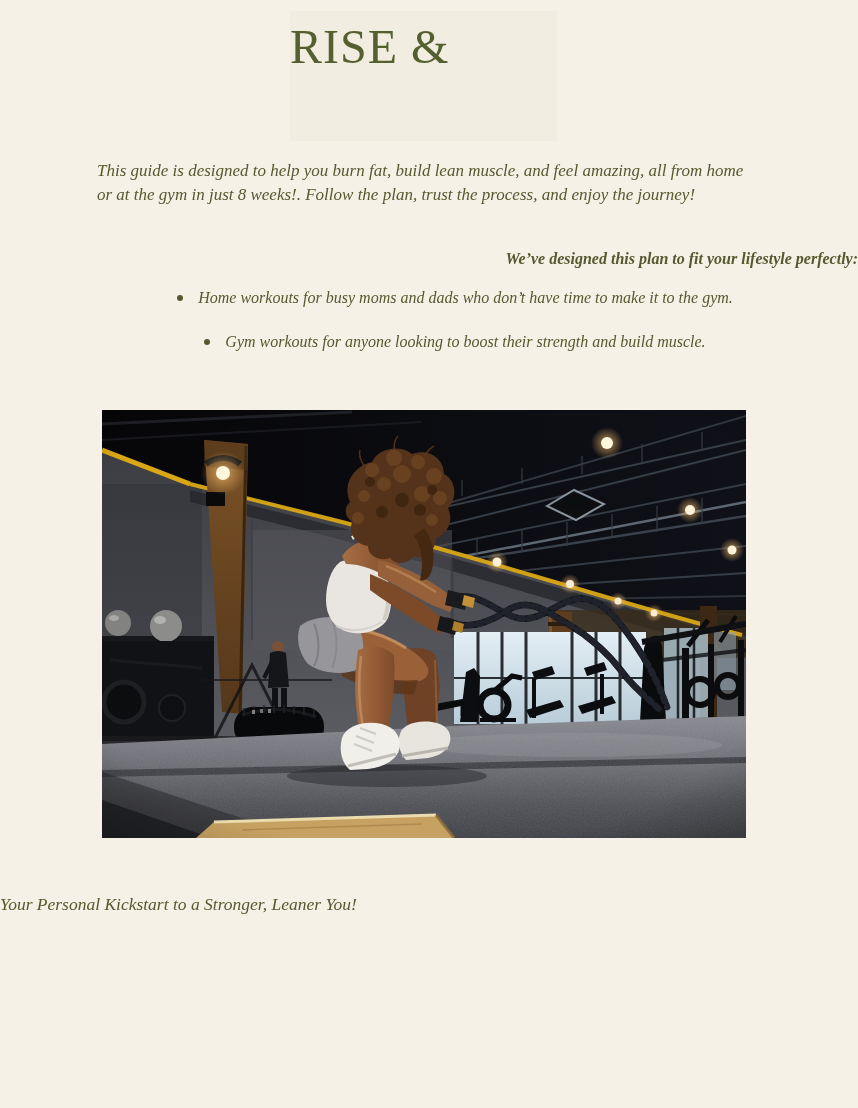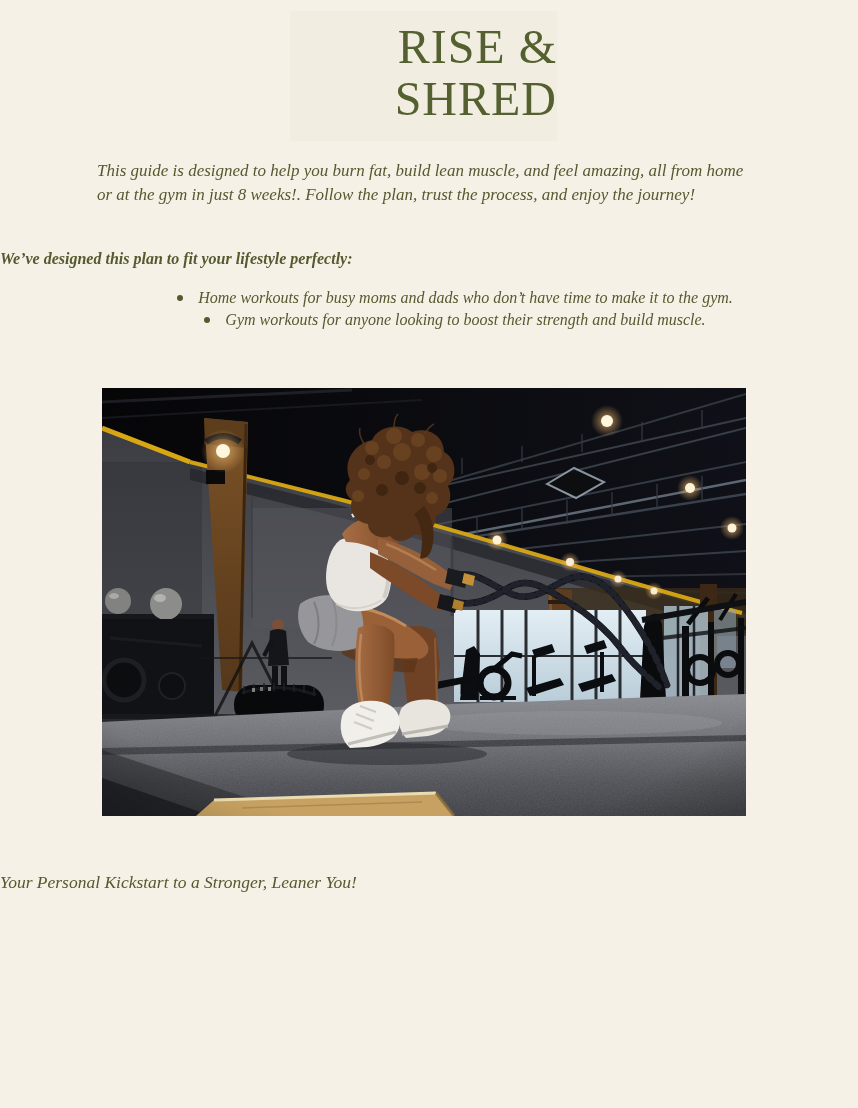--- a/index.html
+++ b/index.html
@@ -1,44 +1,43 @@
 <!DOCTYPE html>
 <html><head>
 <meta charset="utf-8">
 <style>
   * { margin:0; padding:0; box-sizing:border-box; }
   html,body { width:858px; }
   body { background:#f6f1e6; font-family:"Liberation Serif","DejaVu Serif",serif; }
   .page { position:relative; width:858px; height:1108px; background:#f6f1e6; overflow:hidden; color:#55592f; }
 
-  .logo-box { width:267px; height:130px; margin:11px 0 0 290px; background:#f1ede0; text-align:right; padding-top:10px; }
+  .logo-box { width:267px; height:130px; margin:11px 0 0 290px; background:#f1ede0; text-align:left; padding-top:10px; }
   .logo-line { font-size:48px; line-height:52px; letter-spacing:1px; color:#54602f; font-weight:normal; }
 
   .welcome { margin-top:34px; text-align:center; font-style:italic; font-size:17px; line-height:24px; }
   .intro-para { width:664px; margin:18px auto 0; text-align:left; font-style:italic; font-size:17px; line-height:24px; }
-  .plan-heading { margin-top:41px; text-align:left; font-style:italic; font-weight:bold; font-size:16px; line-height:22px; }
+  .plan-heading { margin-top:41px; text-align:right; font-style:italic; font-weight:bold; font-size:16px; line-height:22px; }
 
   .bullet-list { margin-top:17px; padding-left:52px; }
   .bullet-line { text-align:center; font-style:italic; font-size:16px; line-height:22px; }
-  .bullet-line + .bullet-line { }
+  .bullet-line + .bullet-line { margin-top:22px; }
   .dot { display:inline-block; width:6px; height:6px; border-radius:50%; background:#55592f; vertical-align:middle; margin-right:15px; margin-bottom:3px; }
 
   .hero { width:644px; height:428px; margin:57px 0 0 102px; }
   .hero svg { display:block; width:644px; height:428px; }
 
   .tagline { margin-top:55px; text-align:left; font-style:italic; font-size:17.5px; line-height:22px; }
 </style>
 </head>
 <body>
 
 <div class="page">
 
   <div class="logo-box">
     <div class="logo-line">RISE &amp;</div>
-    <div class="logo-line">SHRED</div>
   </div>
 
 
   <p class="intro-para">This guide is designed to help you burn fat, build lean muscle, and feel amazing, all from home or at the gym in just 8 weeks!. Follow the plan, trust the process, and enjoy the journey!</p>
 
   <p class="plan-heading">We’ve designed this plan to fit your lifestyle perfectly:</p>
 
   <div class="bullet-list">
     <div class="bullet-line"><span class="dot"></span><span>Home workouts for busy moms and dads who don’t have time to make it to the gym.</span></div>
     <div class="bullet-line"><span class="dot"></span><span>Gym workouts for anyone looking to boost their strength and build muscle.</span></div>

